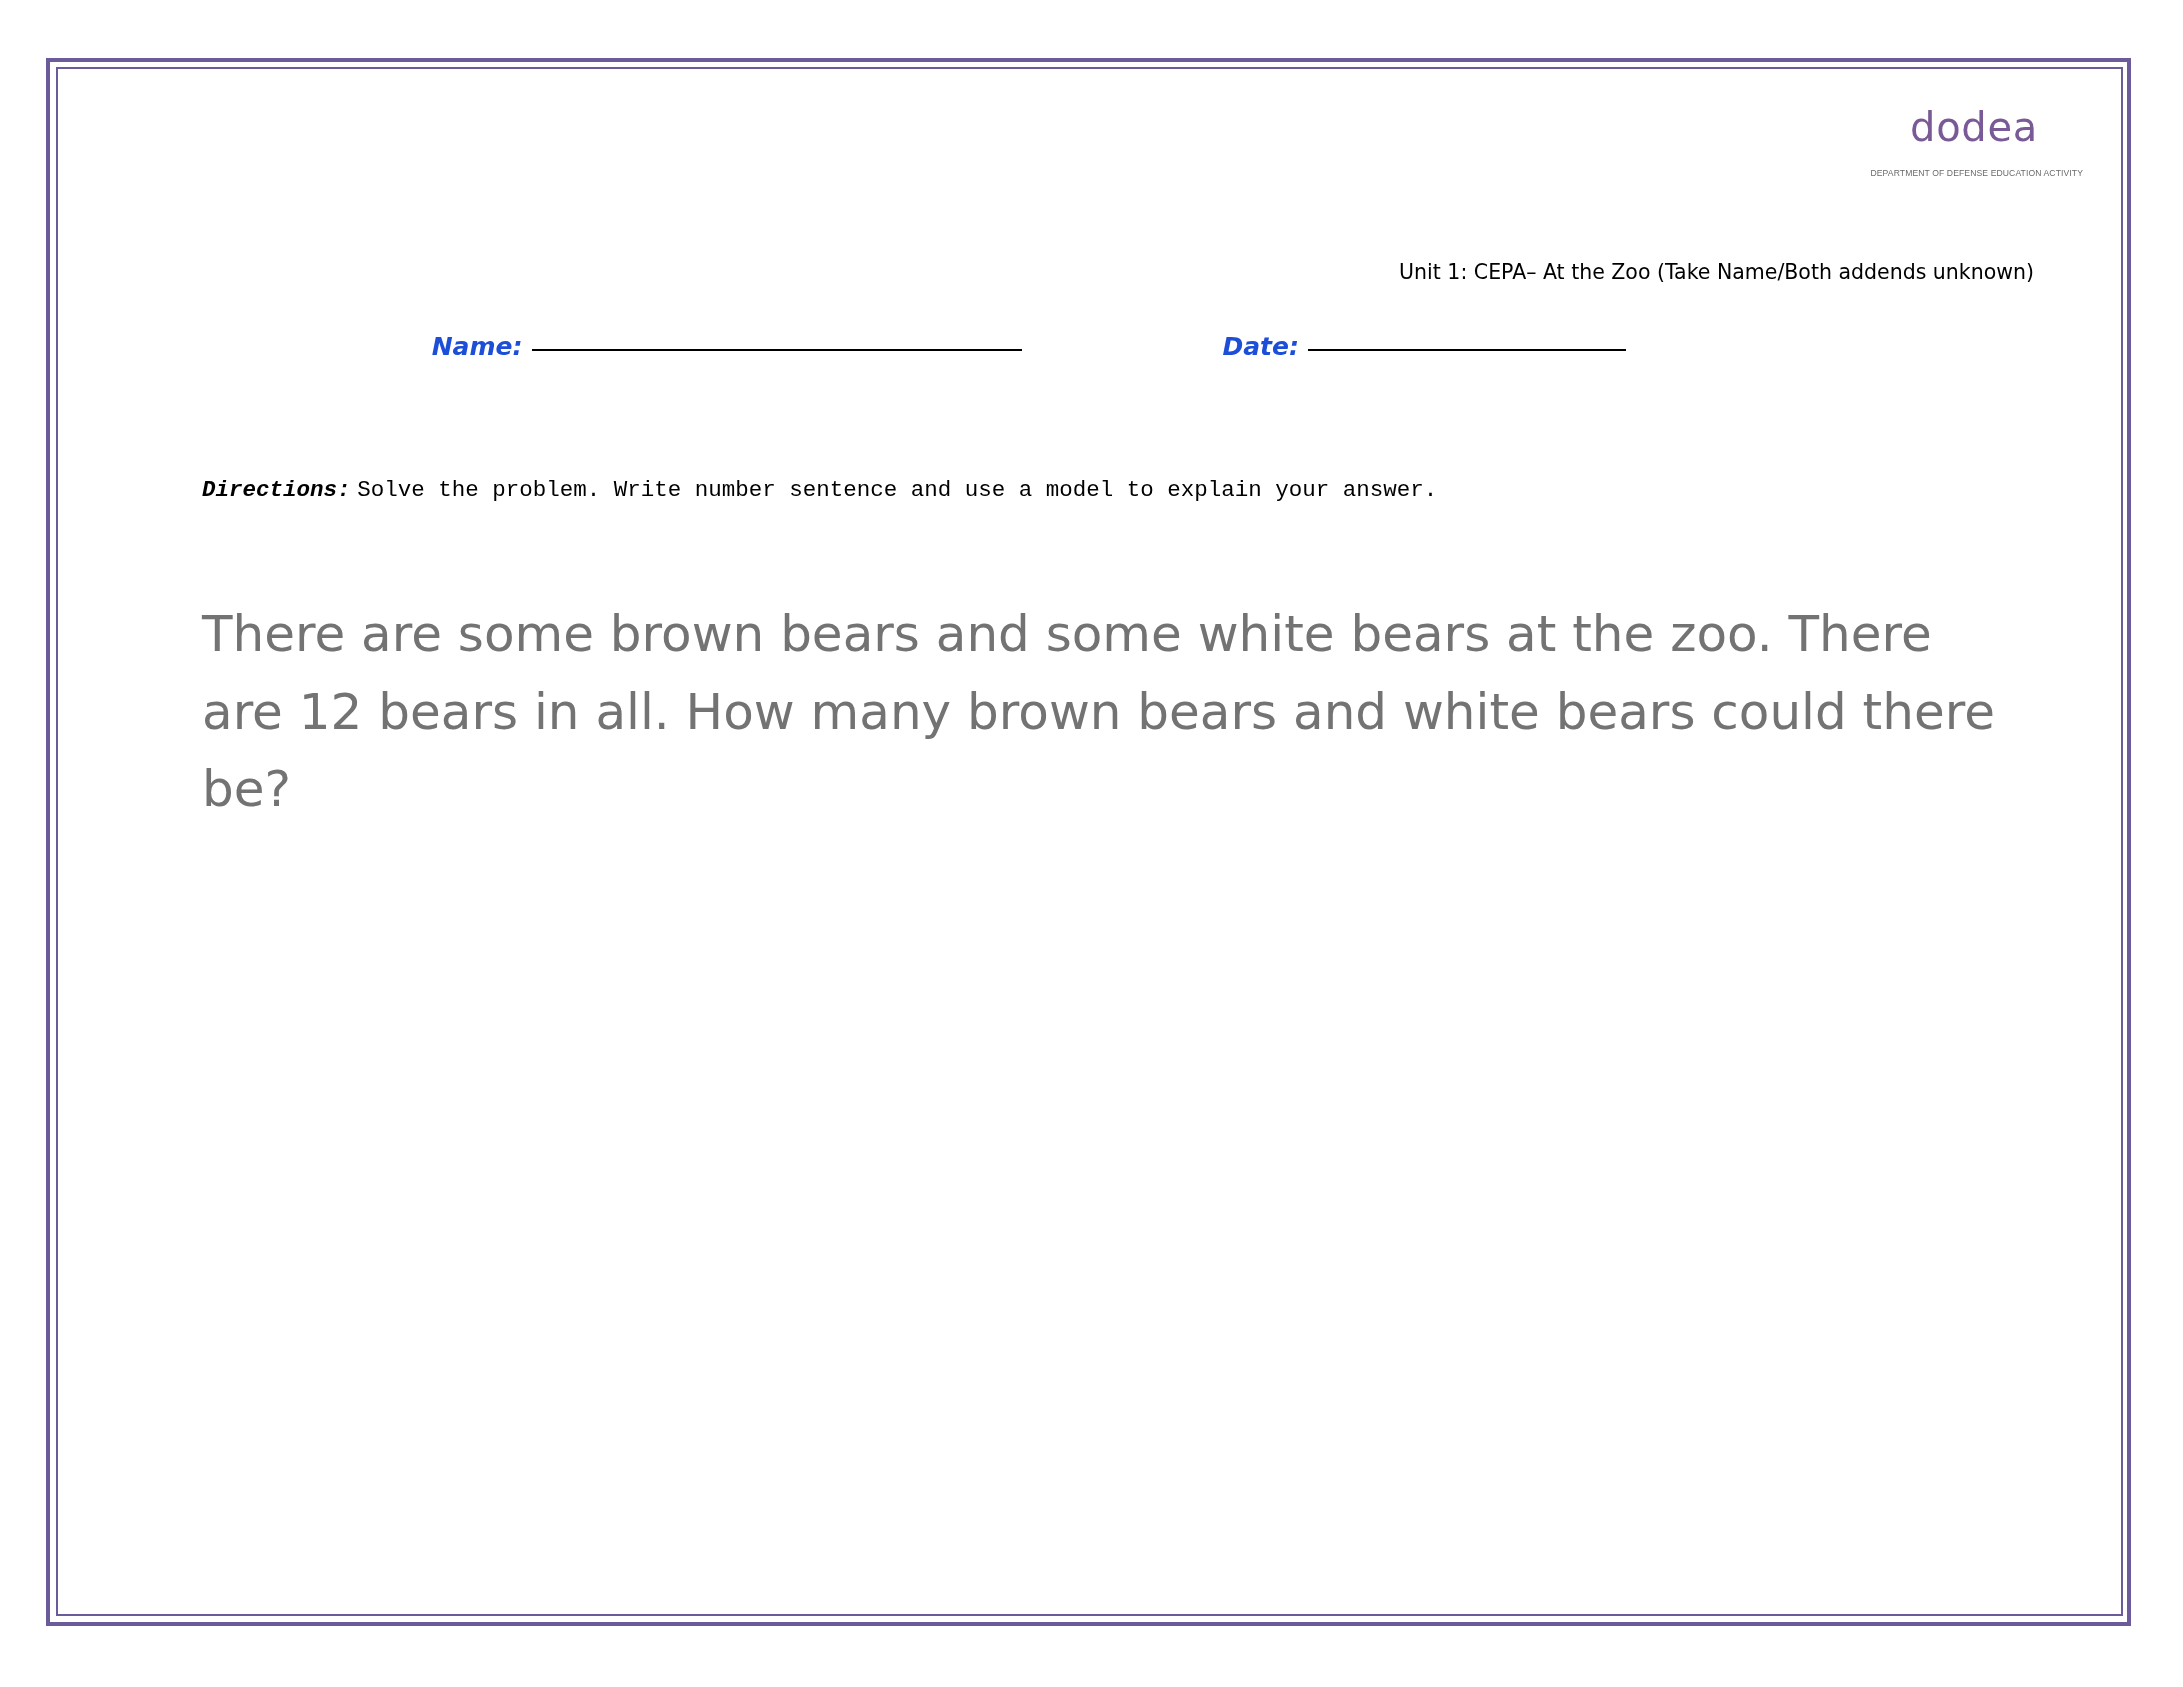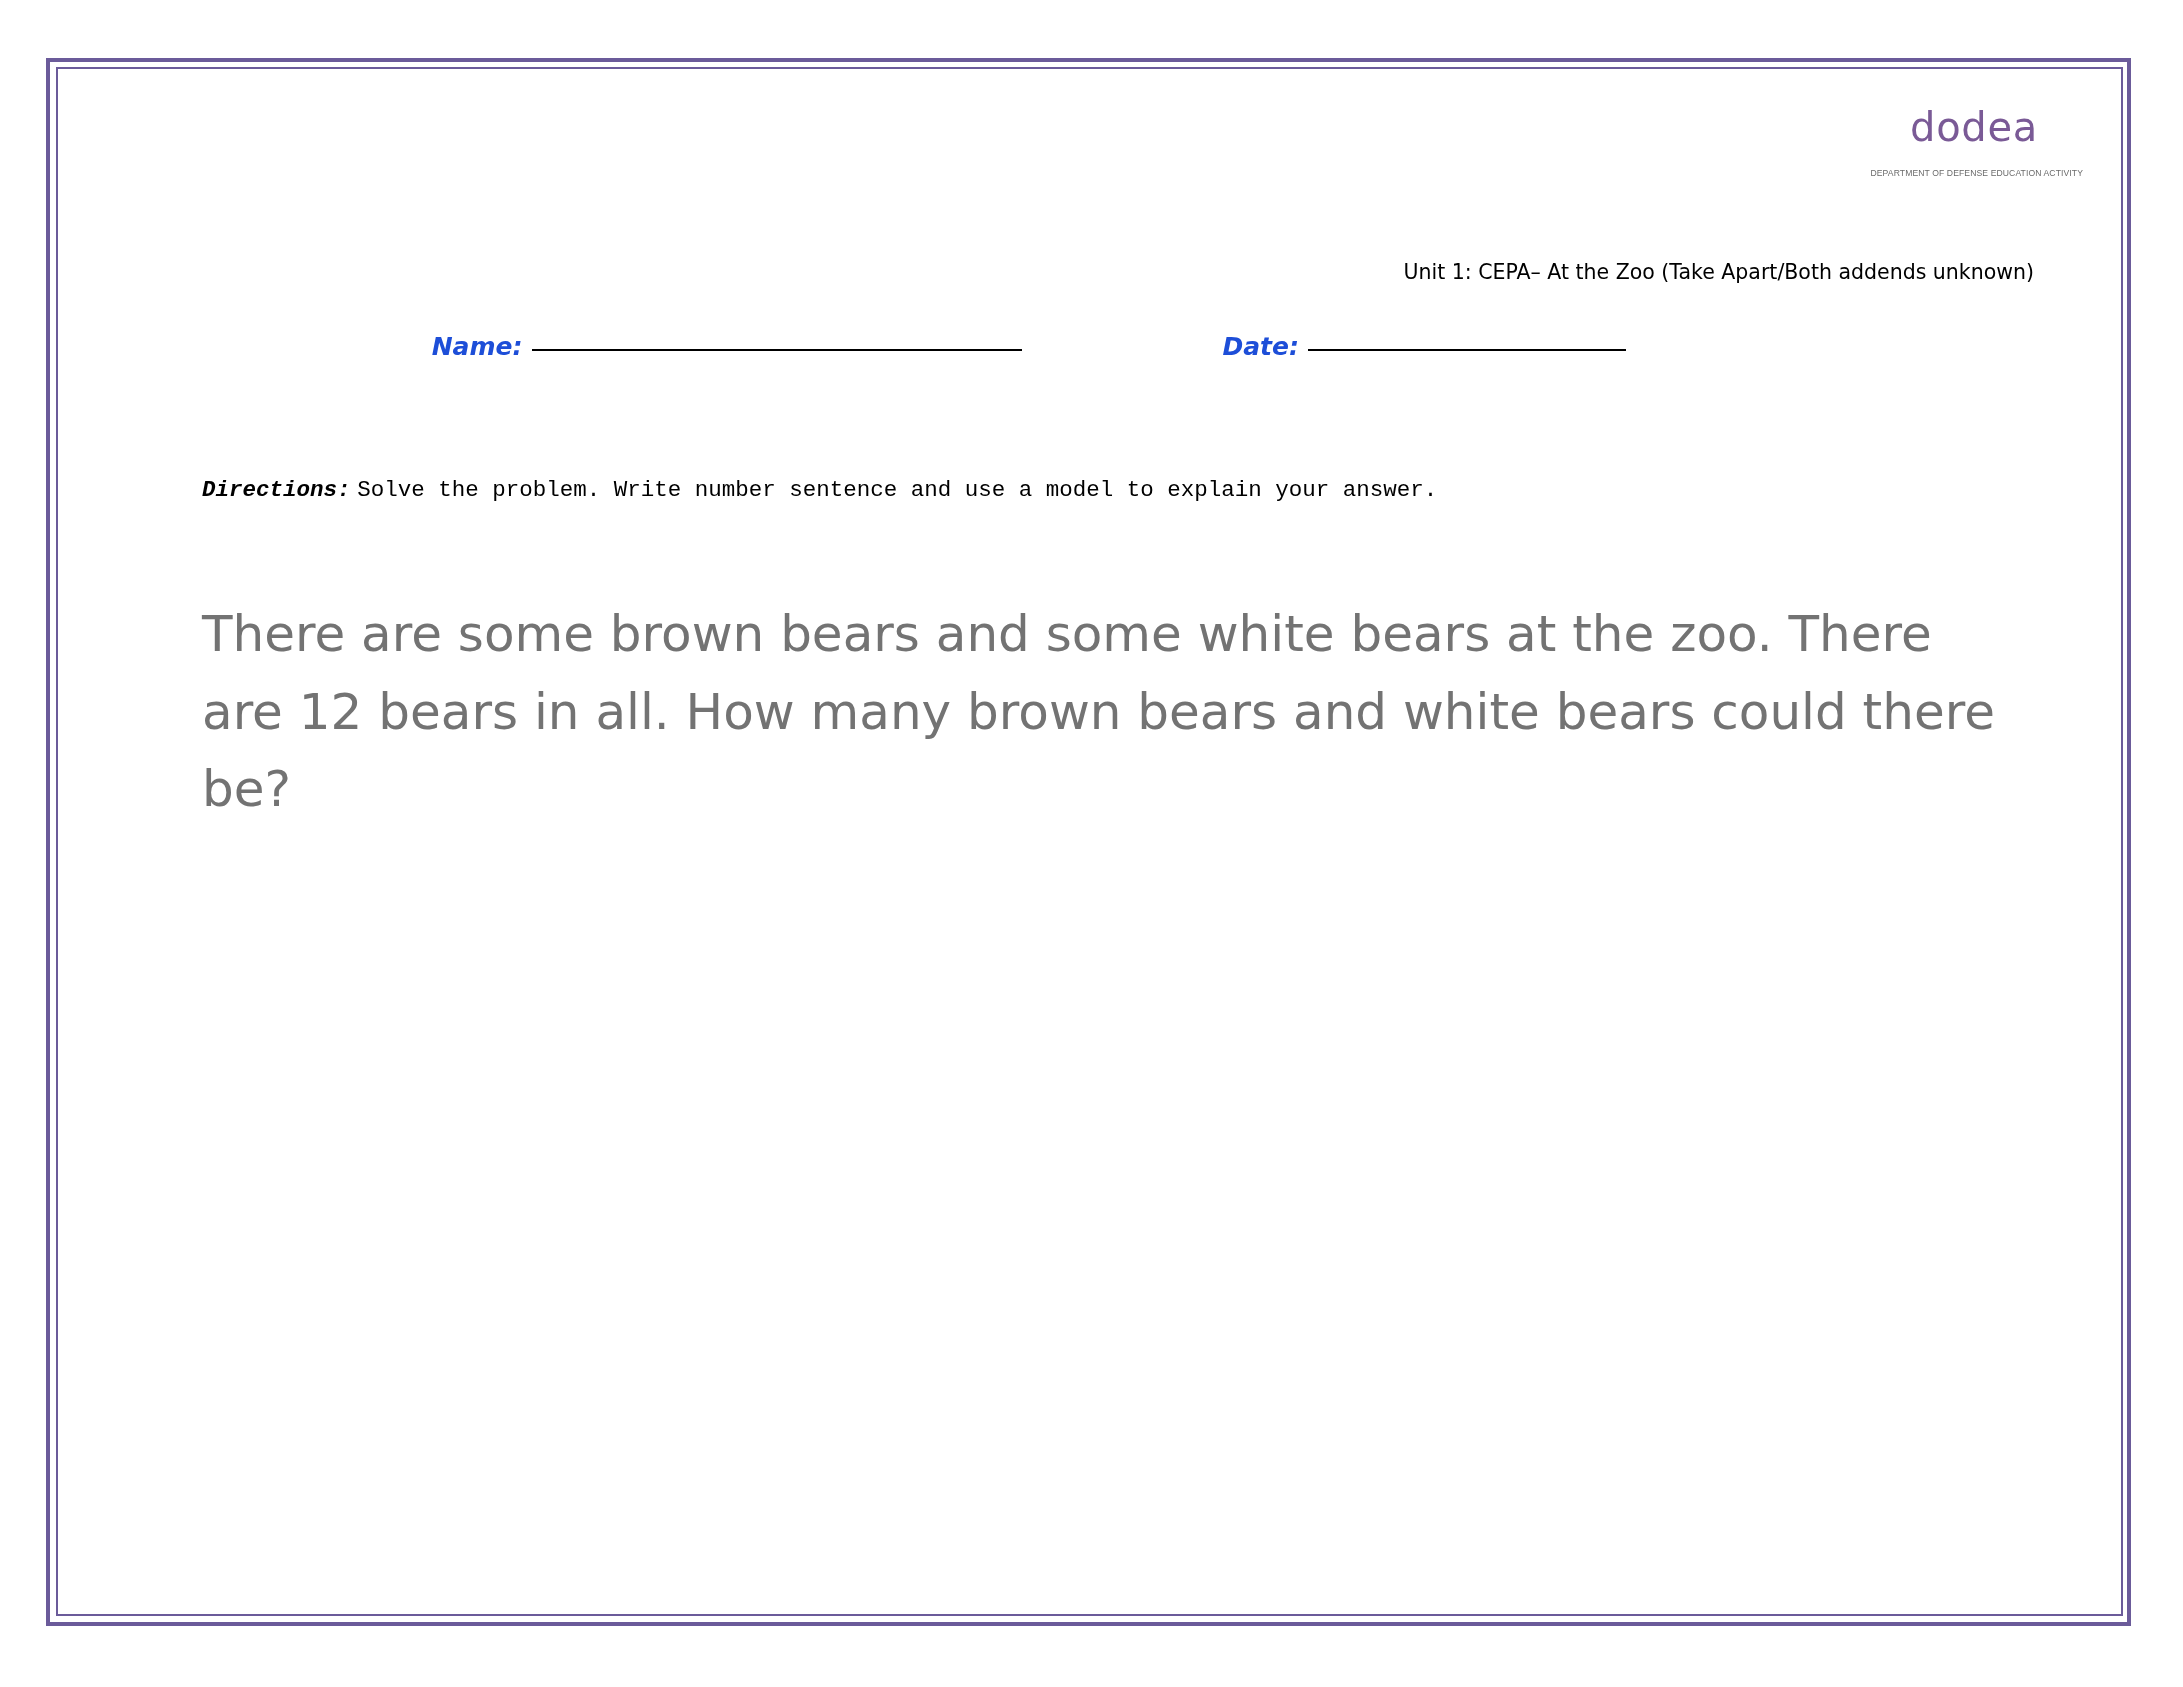--- a/index.html
+++ b/index.html
@@ -172,21 +172,21 @@
 <div class="page-border"></div>
 <div class="page-border-inner"></div>
 
 <div class="content">
 
   <div class="logo-block">
     <div class="logo-word">dodea</div>
     <div class="logo-sub">DEPARTMENT OF DEFENSE EDUCATION ACTIVITY</div>
   </div>
 
-  <div class="unit-line">Unit 1: CEPA– At the Zoo (Take Apart/Both addends unknown)</div>
+  <div class="unit-line">Unit 1: CEPA– At the Zoo (Take Name/Both addends unknown)</div>
 
   <div class="name-row">
     <span class="name-label">Name:</span><span class="blank-long"></span>
     <span class="date-group"><span class="name-label">Date:</span><span class="blank-med"></span></span>
   </div>
 
   <div class="directions">
     <span class="directions-label">Directions:</span><span class="directions-text">Solve the problem.  Write number sentence and use a model to explain your answer.</span>
   </div>
 

